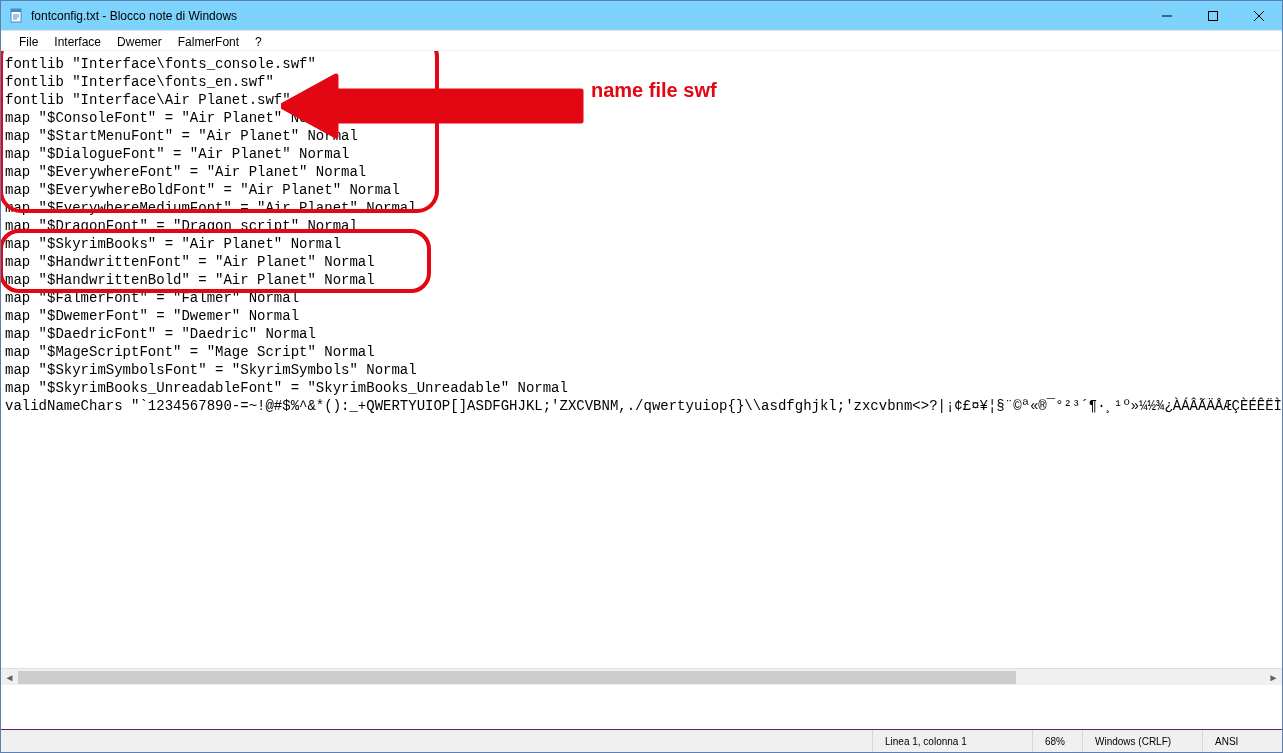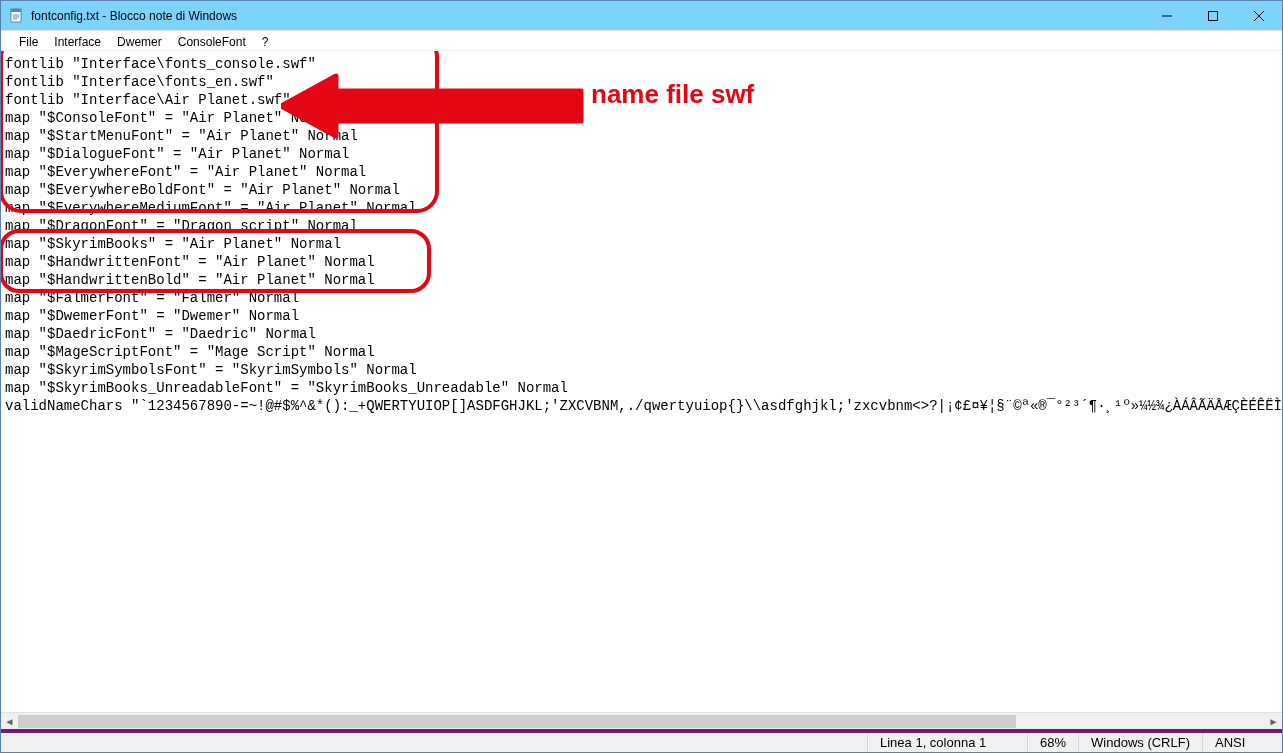--- a/index.html
+++ b/index.html
@@ -11,28 +11,28 @@
   .titlebar .ctrls { display: flex; height: 100%; }
   .titlebar .ctrl { width: 46px; height: 100%; display: flex; align-items: center; justify-content: center; }
   .menubar { height: 20px; display: flex; align-items: flex-end; padding: 0 10px; font-size: 12px; border-bottom: 1px solid #f0f0f0; }
   .menubar .item { padding: 1px 8px; }
   .content-area { flex: 1; position: relative; overflow: hidden; background: #fff; }
   .text-content { position: absolute; top: 0; left: 4px; right: 0; font-family: Consolas, "Courier New", monospace; font-size: 14px; line-height: 18px; white-space: pre; color: #000; padding-top: 4px; }
   .scroll-h { position: absolute; bottom: 0; left: 0; right: 0; height: 17px; background: #f0f0f0; display: flex; align-items: center; border-top: 1px solid #e0e0e0; }
   .scroll-h .arrow { width: 17px; height: 17px; display: flex; align-items: center; justify-content: center; color: #606060; font-size: 10px; }
   .scroll-h .track { flex: 1; height: 100%; position: relative; }
   .scroll-h .thumb { position: absolute; left: 0; top: 2px; height: 13px; width: 80%; background: #cdcdcd; }
-  .statusbar { height: 23px; background: #f0f0f0; display: flex; align-items: stretch; justify-content: flex-end; border-top: 4px solid #701a75; font-size: 13px; }
+  .statusbar { height: 23px; background: #f0f0f0; display: flex; align-items: stretch; justify-content: flex-end; border-top: 1px solid #701a75; font-size: 10px; margin-top: 44px; }
   .statusbar .cell { padding: 0 12px; display: flex; align-items: center; border-left: 1px solid #d8d8d8; color: #000; }
   .statusbar .spacer { flex: 1; }
   
   .anno { position: absolute; pointer-events: none; }
   .anno-box1 { border: 4px solid #e30613; border-radius: 22px; }
   .anno-box2 { border: 4px solid #e30613; border-radius: 20px; }
-  .anno-label { font-family: Arial, sans-serif; font-weight: 900; font-size: 26px; color: #e30613; }
+  .anno-label { font-family: Arial, sans-serif; font-weight: 900; font-size: 20px; color: #e30613; }
   .anno-arrow { stroke: #e30613; fill: #e30613; }
 </style>
 </head>
 <body>
 
 <div class="window">
 
   <div class="titlebar">
     <span class="icon">
       <svg viewBox="0 0 16 16">
@@ -61,21 +61,21 @@
             <line x1="10" y1="0" x2="0" y2="10" stroke="#000" stroke-width="1"></line>
           </svg>
         </div>
     </div>
   </div>
 
   <div class="menubar">
     <span class="item">File</span>
     <span class="item">Interface</span>
     <span class="item">Dwemer</span>
-    <span class="item">ConsoleFont</span>
+    <span class="item">FalmerFont</span>
     <span class="item">?</span>
   </div>
 
   <div class="content-area">
     <div class="text-content"><span>fontlib "Interface\fonts_console.swf"</span>
 <span>fontlib "Interface\fonts_en.swf"</span>
 <span>fontlib "Interface\Air Planet.swf"</span>
 <span>map "$ConsoleFont" = "Air Planet" Normal</span>
 <span>map "$StartMenuFont" = "Air Planet" Normal</span>
 <span>map "$DialogueFont" = "Air Planet" Normal</span>

